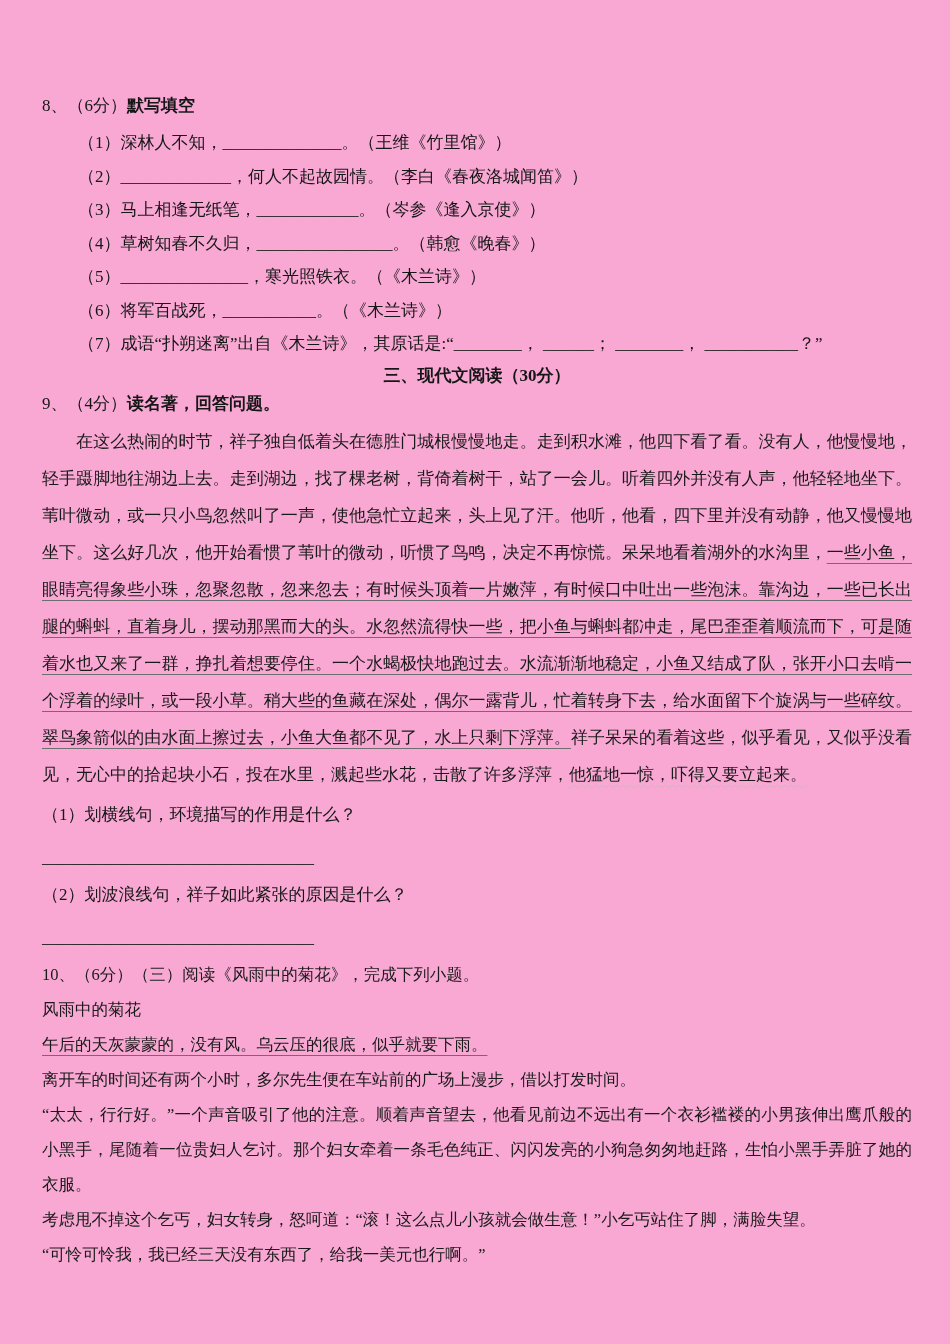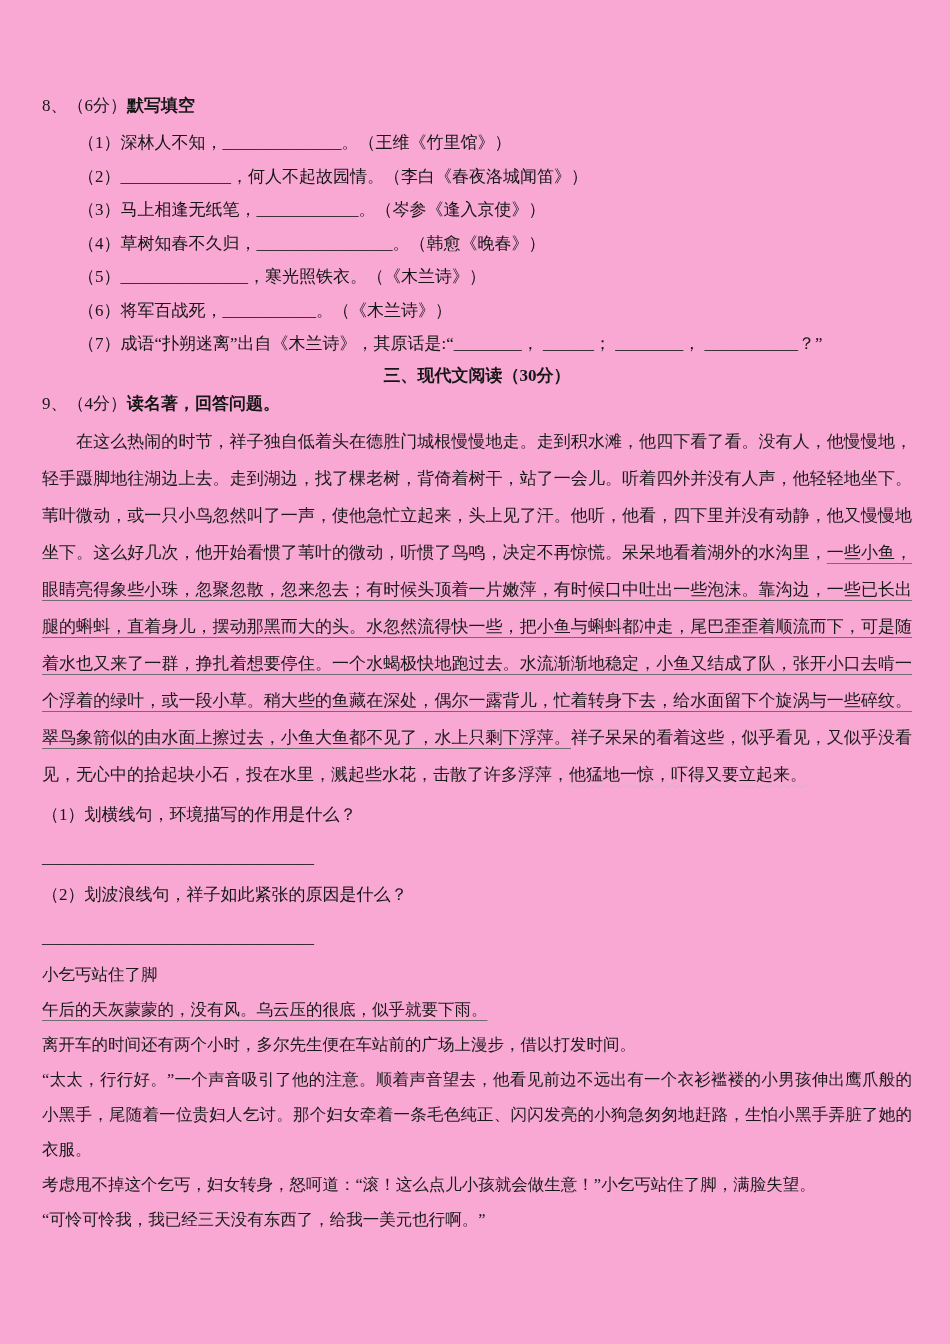--- a/index.html
+++ b/index.html
@@ -107,21 +107,22 @@
   <p class="passage">
     <span>在这么热闹的时节，祥子独自低着头在德胜门城根慢慢地走。走到积水滩，他四下看了看。没有人，他慢慢地，轻手蹑脚地往湖边上去。走到湖边，找了棵老树，背倚着树干，站了一会儿。听着四外并没有人声，他轻轻地坐下。苇叶微动，或一只小鸟忽然叫了一声，使他急忙立起来，头上见了汗。他听，他看，四下里并没有动静，他又慢慢地坐下。这么好几次，他开始看惯了苇叶的微动，听惯了鸟鸣，决定不再惊慌。呆呆地看着湖外的水沟里，</span><span class="u-solid">一些小鱼，眼睛亮得象些小珠，忽聚忽散，忽来忽去；有时候头顶着一片嫩萍，有时候口中吐出一些泡沫。靠沟边，一些已长出腿的蝌蚪，直着身儿，摆动那黑而大的头。水忽然流得快一些，把小鱼与蝌蚪都冲走，尾巴歪歪着顺流而下，可是随着水也又来了一群，挣扎着想要停住。一个水蝎极快地跑过去。水流渐渐地稳定，小鱼又结成了队，张开小口去啃一个浮着的绿叶，或一段小草。稍大些的鱼藏在深处，偶尔一露背儿，忙着转身下去，给水面留下个旋涡与一些碎纹。翠鸟象箭似的由水面上擦过去，小鱼大鱼都不见了，水上只剩下浮萍。</span><span>祥子呆呆的看着这些，似乎看见，又似乎没看见，无心中的拾起块小石，投在水里，溅起些水花，击散了许多浮萍，</span><span class="u-wavy">他猛地一惊，吓得又要立起来。</span>
   </p>
 
   <div class="sub-q">（1）划横线句，环境描写的作用是什么？</div>
   <div class="answer-line">________________________________</div>
   <div class="sub-q">（2）划波浪线句，祥子如此紧张的原因是什么？</div>
   <div class="answer-line">________________________________</div>
 
   <div class="q10-block">
-    <p>小乞丐站住了脚</p>
+    <p class="q10-head">10、（6分）（三）阅读《风雨中的菊花》，完成下列小题。</p>
+    <p>风雨中的菊花</p>
     <p><span class="u-solid">午后的天灰蒙蒙的，没有风。乌云压的很底，似乎就要下雨。</span></p>
     <p>离开车的时间还有两个小时，多尔先生便在车站前的广场上漫步，借以打发时间。</p>
     <p>“太太，行行好。”一个声音吸引了他的注意。顺着声音望去，他看见前边不远出有一个衣衫褴褛的小男孩伸出鹰爪般的小黑手，尾随着一位贵妇人乞讨。那个妇女牵着一条毛色纯正、闪闪发亮的小狗急匆匆地赶路，生怕小黑手弄脏了她的衣服。</p>
     <p>考虑甩不掉这个乞丐，妇女转身，怒呵道：“滚！这么点儿小孩就会做生意！”小乞丐站住了脚，满脸失望。</p>
     <p>“可怜可怜我，我已经三天没有东西了，给我一美元也行啊。”</p>
   </div>
 
 </div>
 
 </body></html>

